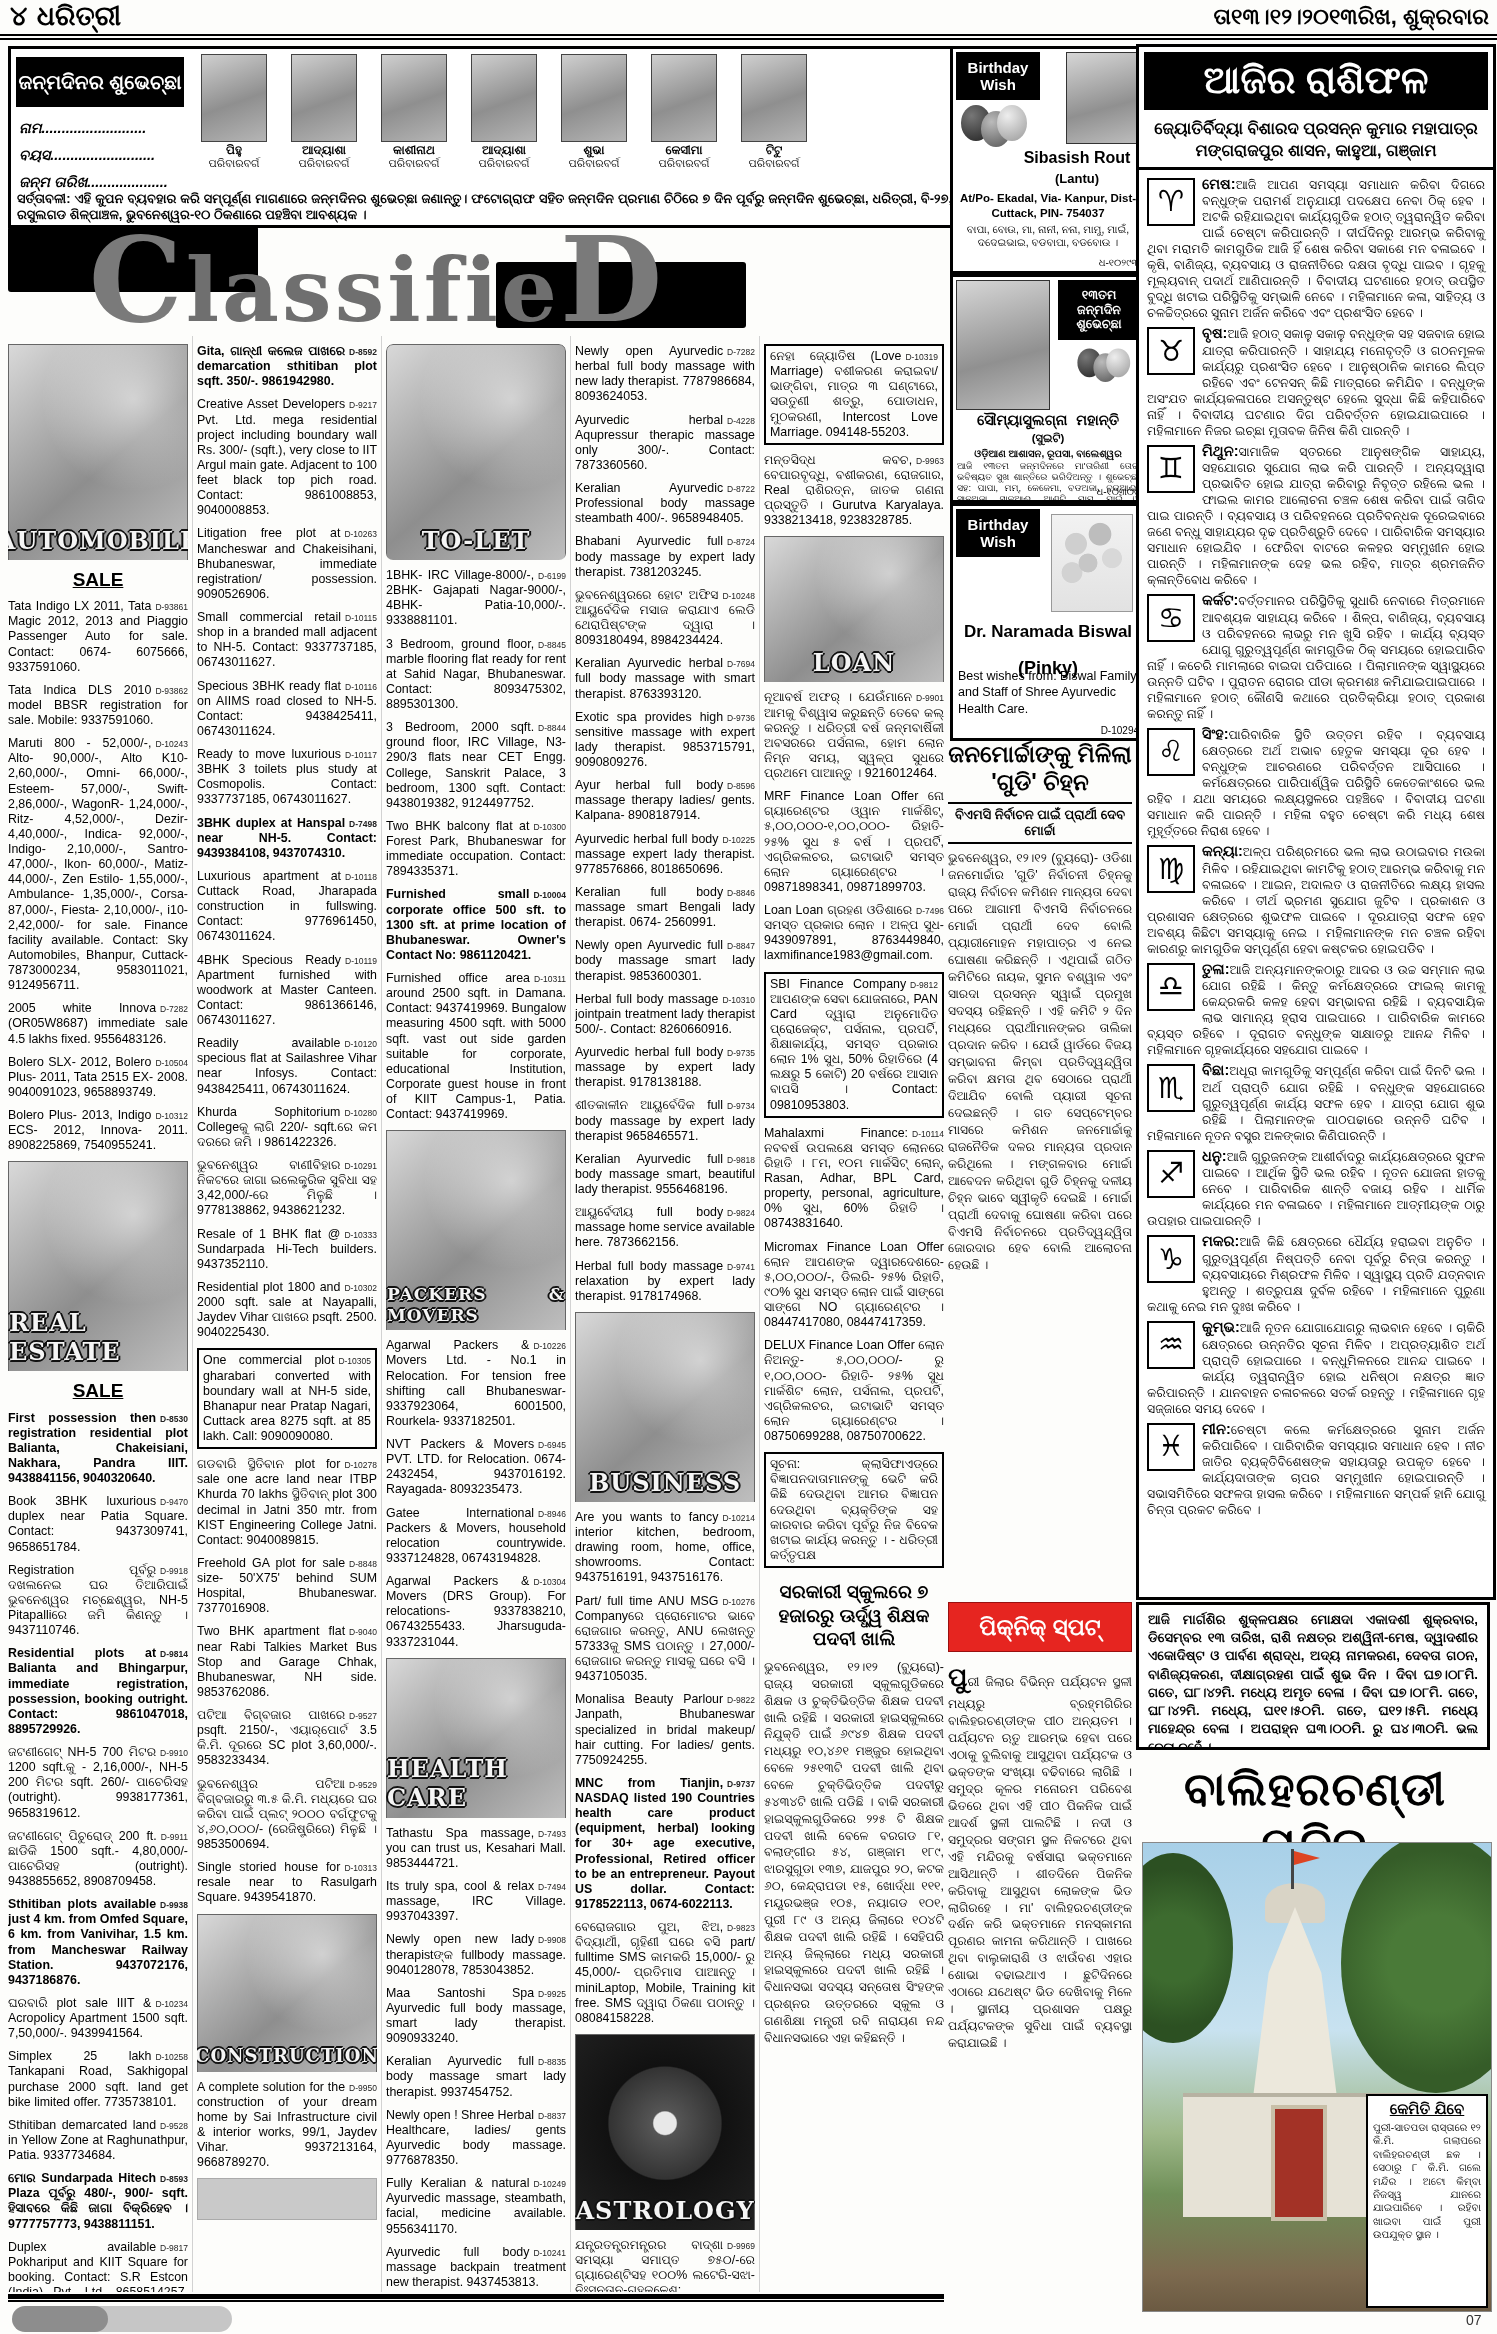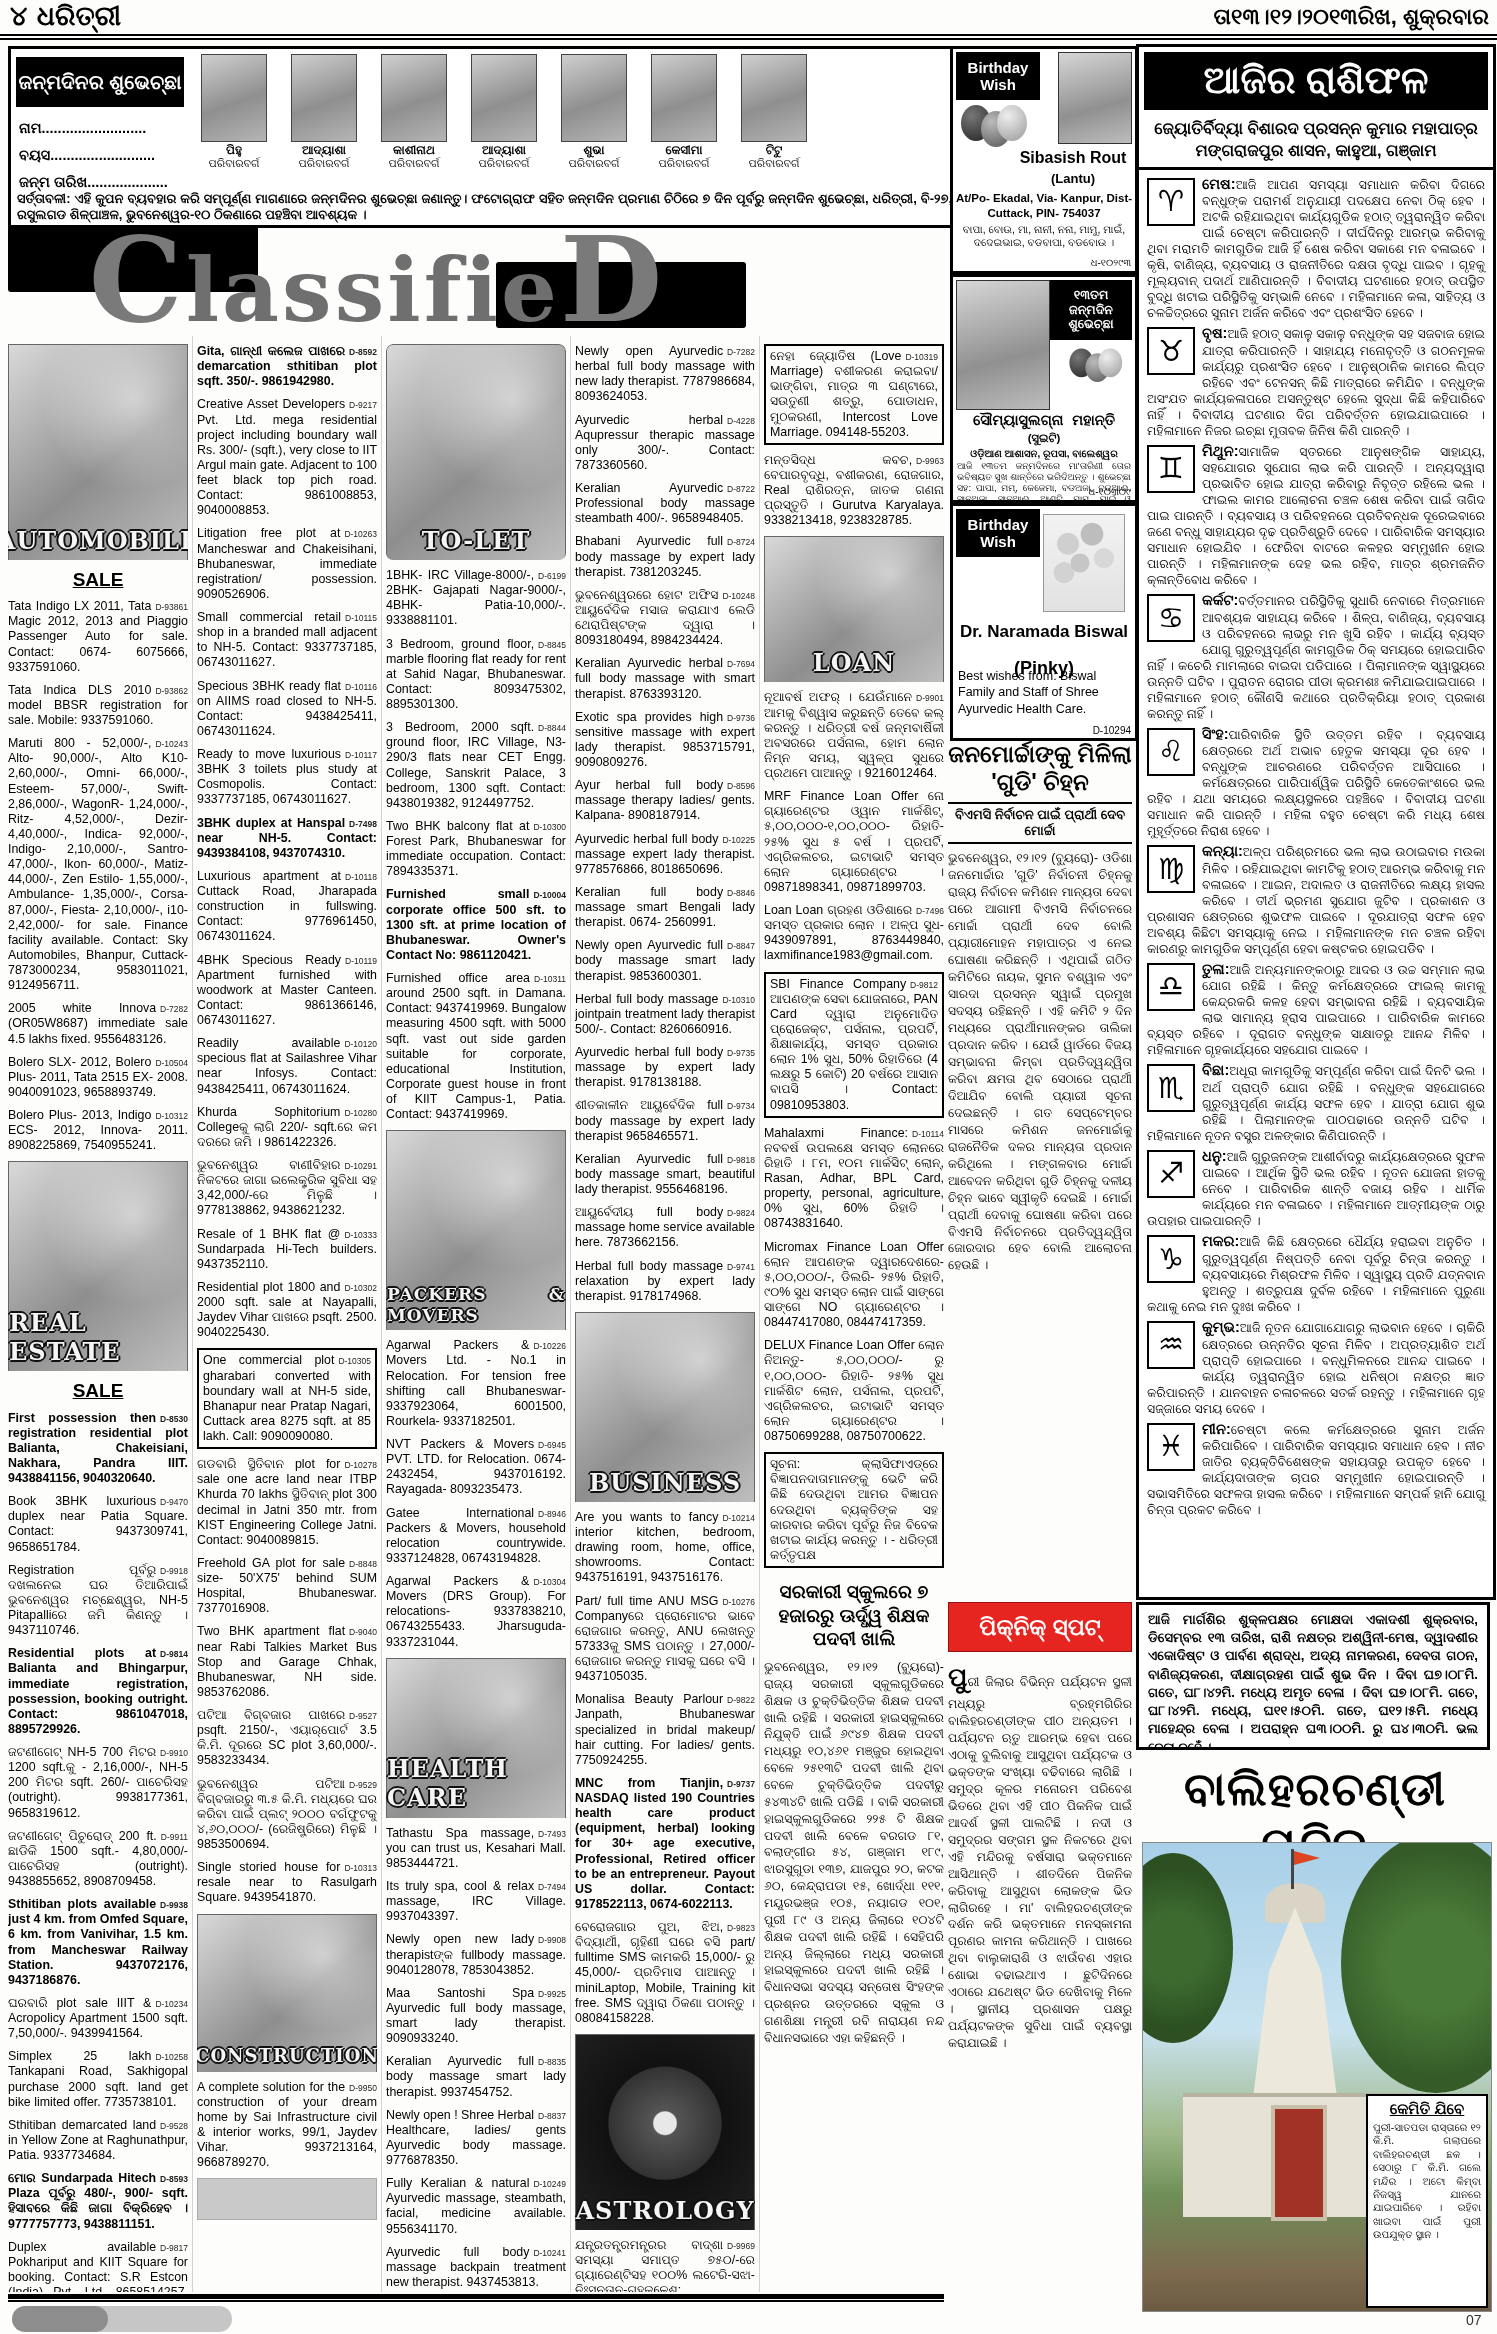--- a/index.html
+++ b/index.html
@@ -9,21 +9,21 @@
 
   
   #masthead{left:0;top:0;width:1497px;height:34px;border-bottom:6px double #000;}
   #mast-left{left:10px;top:0;font-size:27px;font-weight:bold;font-family:"DejaVu Serif",serif;}
   #mast-right{right:8px;top:4px;font-size:22px;font-weight:bold;}
 
   
   #coupon{left:8px;top:46px;width:934px;height:176px;border:3px solid #000;background:#fff;padding-left:13px;}
   .c-title{position:absolute;left:5px;top:8px;width:168px;height:50px;background:#000;color:#fff;
            display:flex;align-items:center;justify-content:center;font-size:20px;font-weight:bold;}
-  .c-fields{position:absolute;left:8px;top:66px;width:166px;font-size:14.5px;font-weight:bold;line-height:1.85;}
+  .c-fields{position:absolute;left:8px;top:66px;width:166px;font-size:14.5px;font-weight:bold;line-height:1.85;font-style:italic;}
   .c-photos{position:absolute;left:178px;top:3px;width:634px;display:flex;}
   .kid{width:90px;text-align:center;}
   .kid-photo{width:64px;height:86px;margin:2px auto 1px;border:1px solid #444;
              background:linear-gradient(160deg,#cfcfcf,#8f8f8f 55%,#b5b5b5);}
   .kid-name{font-size:12px;font-weight:bold;}
   .kid-family{font-size:11px;}
   .c-photobox{position:absolute;right:8px;top:10px;width:112px;height:112px;border:2px solid #000;
               display:flex;align-items:center;justify-content:center;text-align:center;
               font-size:14.5px;line-height:1.55;padding:2px;}
   .c-terms{position:absolute;left:6px;right:6px;bottom:2px;font-size:13px;font-weight:bold;line-height:1.25;text-align:justify;}
@@ -31,21 +31,21 @@
   
   #logo{left:8px;top:226px;width:738px;height:102px;}
   #logo .blk{position:absolute;background:#000;}
   #logo .blk.tl{left:0;top:0;width:250px;height:66px;border-radius:3px;}
   #logo .blk.br{right:0;bottom:0;width:250px;height:66px;border-radius:3px;}
   #logo-text{position:absolute;left:0;top:-16px;width:100%;text-align:center;color:#6f6f6f;
              font-family:"DejaVu Serif",serif;font-weight:bold;font-size:88px;letter-spacing:3px;}
   #logo-text .cap{font-size:118px;color:#7a7a7a;}
 
   
-  .bwbox{background:#fff;border:3px solid #000;text-align:center;overflow:hidden;}
+  .bwbox{background:#fff;border:3px solid #000;text-align:center;overflow:hidden;padding-left:8px;}
   #bw1{left:950px;top:46px;width:182px;height:222px;}
   #bw2{left:950px;top:274px;width:182px;height:223px;}
   #bw3{left:950px;top:503px;width:182px;height:232px;}
   .bw-label{background:#000;color:#fff;font-weight:bold;font-size:15px;line-height:1.15;
             display:flex;align-items:center;justify-content:center;padding:2px;}
   #bw1 .bw-label{position:absolute;left:3px;top:3px;width:80px;height:44px;}
   #bw1 .bw-photo{position:absolute;right:3px;top:3px;width:72px;height:90px;}
   #bw1 .balloons{position:absolute;left:8px;top:56px;}
   #bw1 .bw-name{position:absolute;left:60px;top:100px;right:2px;font-size:16px;font-weight:bold;}
   #bw1 .bw-nick{position:absolute;left:60px;top:122px;right:2px;font-size:13px;font-weight:bold;}

